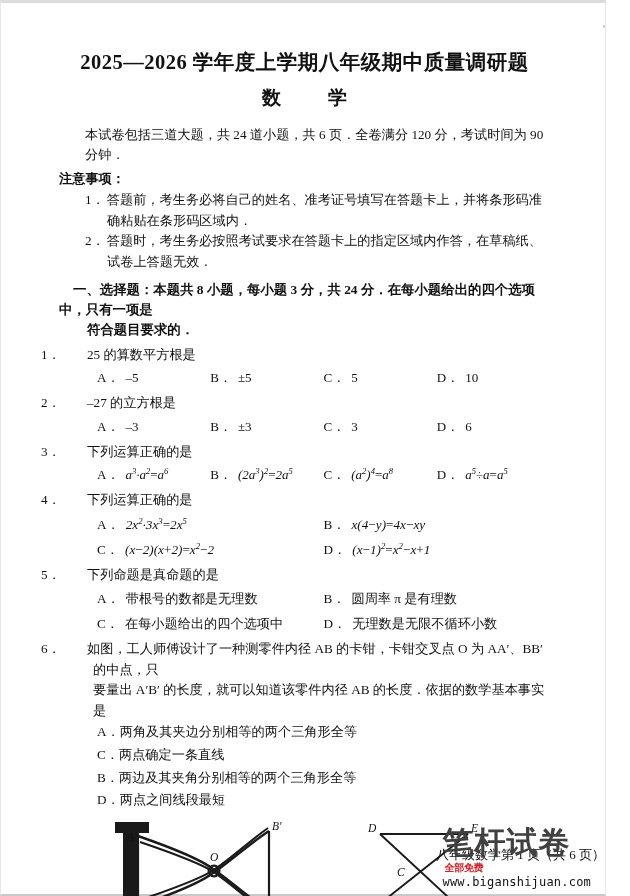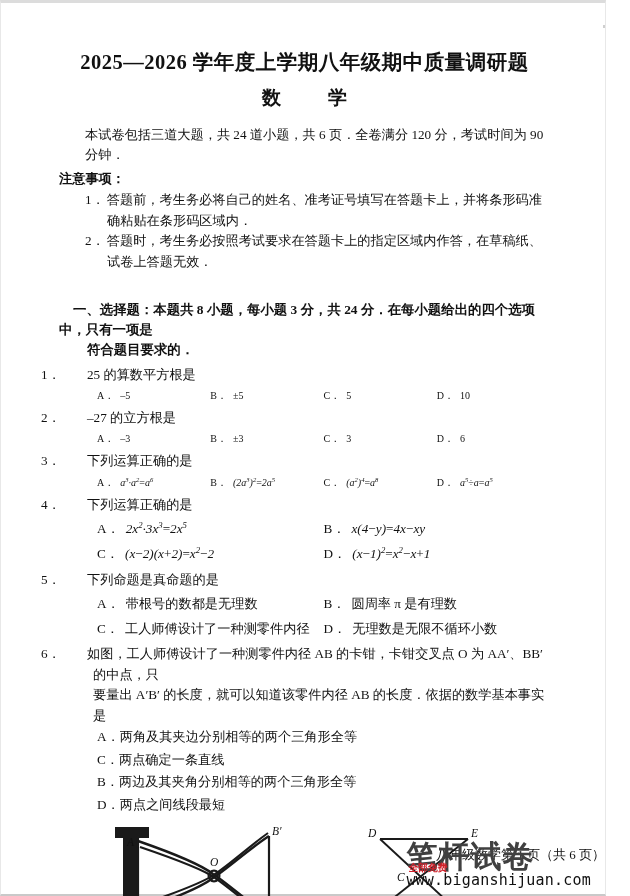--- a/index.html
+++ b/index.html
@@ -32,36 +32,36 @@
   .notice-head{font-weight:bold;font-size:13.2px;margin-top:4px;}
   .notice-list{margin:2px 0 0 0;padding:0;list-style:none;}
   .notice-list li{
     font-size:13.2px;line-height:1.55;margin-left:26px;
     text-indent:-22px;padding-left:22px;
   }
   .notice-list li .n{margin-right:2px;}
 
   
   .section-head{
-    font-size:13.4px;font-weight:bold;line-height:1.5;margin:28px 0 4px 0;
+    font-size:13.4px;font-weight:bold;line-height:1.5;margin:8px 0 4px 0;
     text-indent:14px;
   }
   .section-head .cont{display:block;text-indent:28px;}
 
   
   .q{margin-top:4px;}
   .q-stem{
     font-size:13.2px;line-height:1.55;
     padding-left:34px;text-indent:-26px;
   }
   .q-stem .qn{display:inline-block;min-width:20px;}
   .q-stem-cont{font-size:13.2px;line-height:1.55;padding-left:34px;}
 
   .opts{display:flex;padding-left:38px;margin-top:2px;}
-  .opts.row4 > div{width:25%;font-size:10px;line-height:1.7;}
+  .opts.row4 > div{width:25%;font-size:13px;line-height:1.7;}
   .opts.row2 > div{width:50%;font-size:13.2px;line-height:1.75;}
   .opts .lab{font-weight:normal;margin-right:6px;}
   .opts-block{padding-left:38px;}
   .opts-block .opt{font-size:13.2px;line-height:1.72;}
 
   i.v{font-family:"Liberation Serif",serif;font-style:italic;}
   sup{font-size:.66em;vertical-align:super;line-height:0;}
   .mth{font-style:italic;white-space:nowrap;}
   .mth .op{font-style:normal;}
 
@@ -77,21 +77,21 @@
   .watermark{
     position:absolute;right:14px;bottom:6px;text-align:left;
     line-height:1;
   }
   .wm-main{
     font-size:31px;font-weight:bold;color:#404040;letter-spacing:1px;
     font-family:"DejaVu Sans","Liberation Sans",sans-serif;
   }
   .wm-url{
     font-family:"DejaVu Sans Mono","Liberation Mono",monospace;
-    font-size:15px;color:#111;margin-top:1px;letter-spacing:.2px;
+    font-size:12px;color:#111;margin-top:18px;letter-spacing:.2px;
   }
   .wm-badge{
     position:absolute;left:2px;bottom:15px;color:#d0202a;font-weight:bold;
     font-size:10px;font-family:"DejaVu Sans","Liberation Sans",sans-serif;
     letter-spacing:-.3px;
   }
   .speck{position:absolute;width:2px;height:3px;background:#cfcfcf;}
 </style>
 </head>
 <body>
@@ -173,21 +173,21 @@
 
     <div class="q">
       <div class="q-stem">
         <span class="qn">5．</span><span>下列命题是真命题的是</span>
       </div>
       <div class="opts row2">
         <div><span class="lab">A．</span><span>带根号的数都是无理数</span></div>
         <div><span class="lab">B．</span><span>圆周率 π 是有理数</span></div>
       </div>
       <div class="opts row2">
-        <div><span class="lab">C．</span><span>工人师傅设计了一种测零件内径</span></div>
+        <div><span class="lab">C．</span><span>在每小题给出的四个选项中</span></div>
         <div><span class="lab">D．</span><span>无理数是无限不循环小数</span></div>
       </div>
     </div>
 
     <div class="q">
       <div class="q-stem">
         <span class="qn">6．</span><span>如图，工人师傅设计了一种测零件内径 AB 的卡钳，卡钳交叉点 O 为 AA′、BB′ 的中点，只</span>
       </div>
       <div class="q-stem-cont">要量出 A′B′ 的长度，就可以知道该零件内径 AB 的长度．依据的数学基本事实是</div>
       <div class="opts-block">

